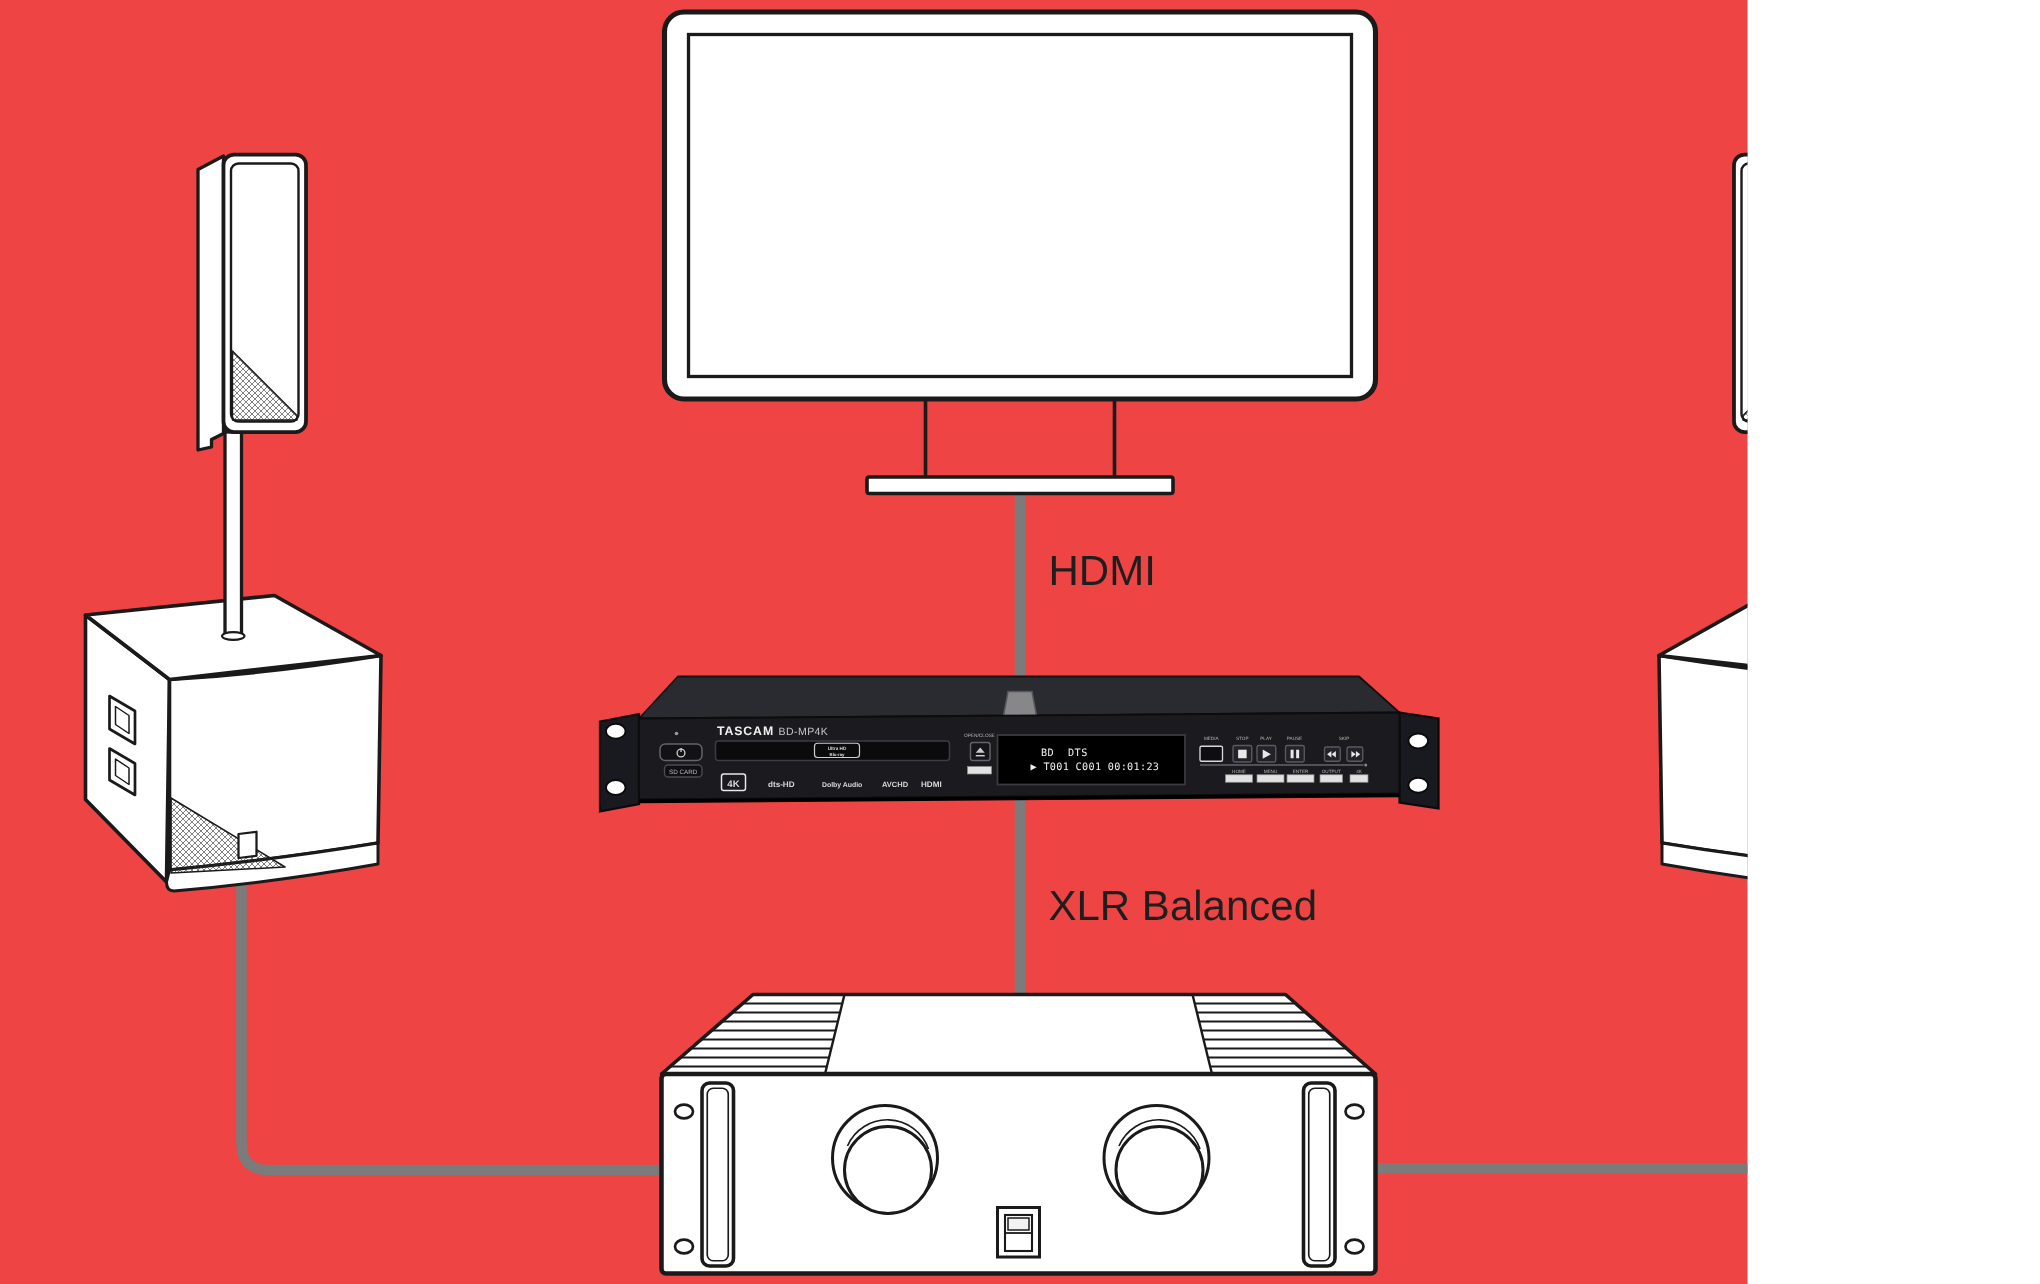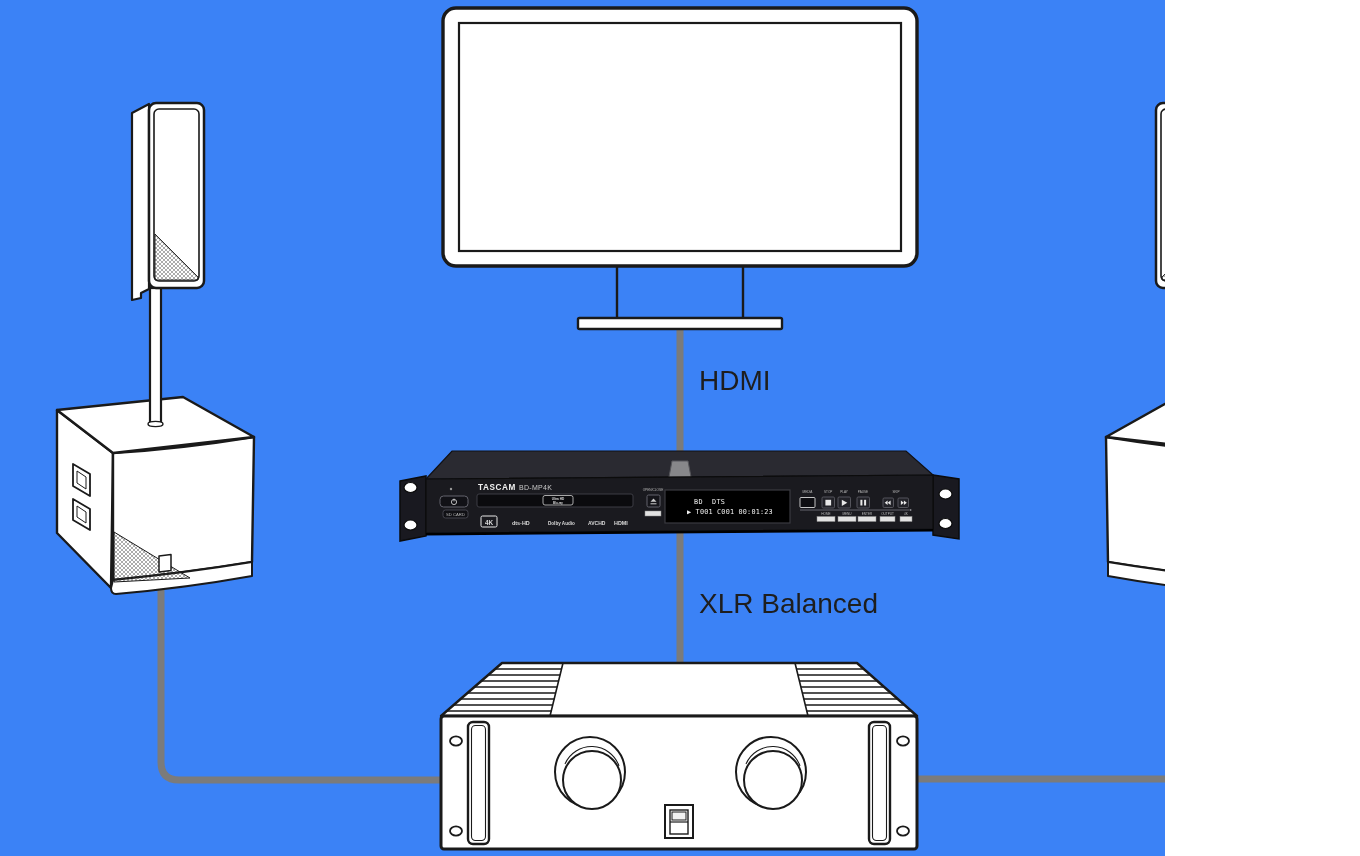--- a/index.html
+++ b/index.html
@@ -1,16 +1,16 @@
 <!DOCTYPE html>
 <html><head>
 <meta charset="utf-8">
 <style>
   html,body{margin:0;padding:0;background:#fff;}
-  #stage{position:relative;width:1165px;height:856px;background:#3b82f6;overflow:hidden;
+  #stage{position:relative;width:1165px;height:856px;background:#ef4444;overflow:hidden;
          font-family:"Liberation Sans",sans-serif;}
   svg{position:absolute;left:0;top:0;}
   .conn-label{font-family:"Liberation Sans",sans-serif;font-size:28px;fill:#1e1e1e;}
   .lcd{font-family:"DejaVu Sans Mono",monospace;fill:#f0f0f0;}
   .tiny-lbl{font-family:"Liberation Sans",sans-serif;fill:#b8b8b8;}
   .logo-txt{font-family:"Liberation Sans",sans-serif;fill:#d8d8d8;font-weight:bold;}
 </style>
 </head>
 <body>
 

